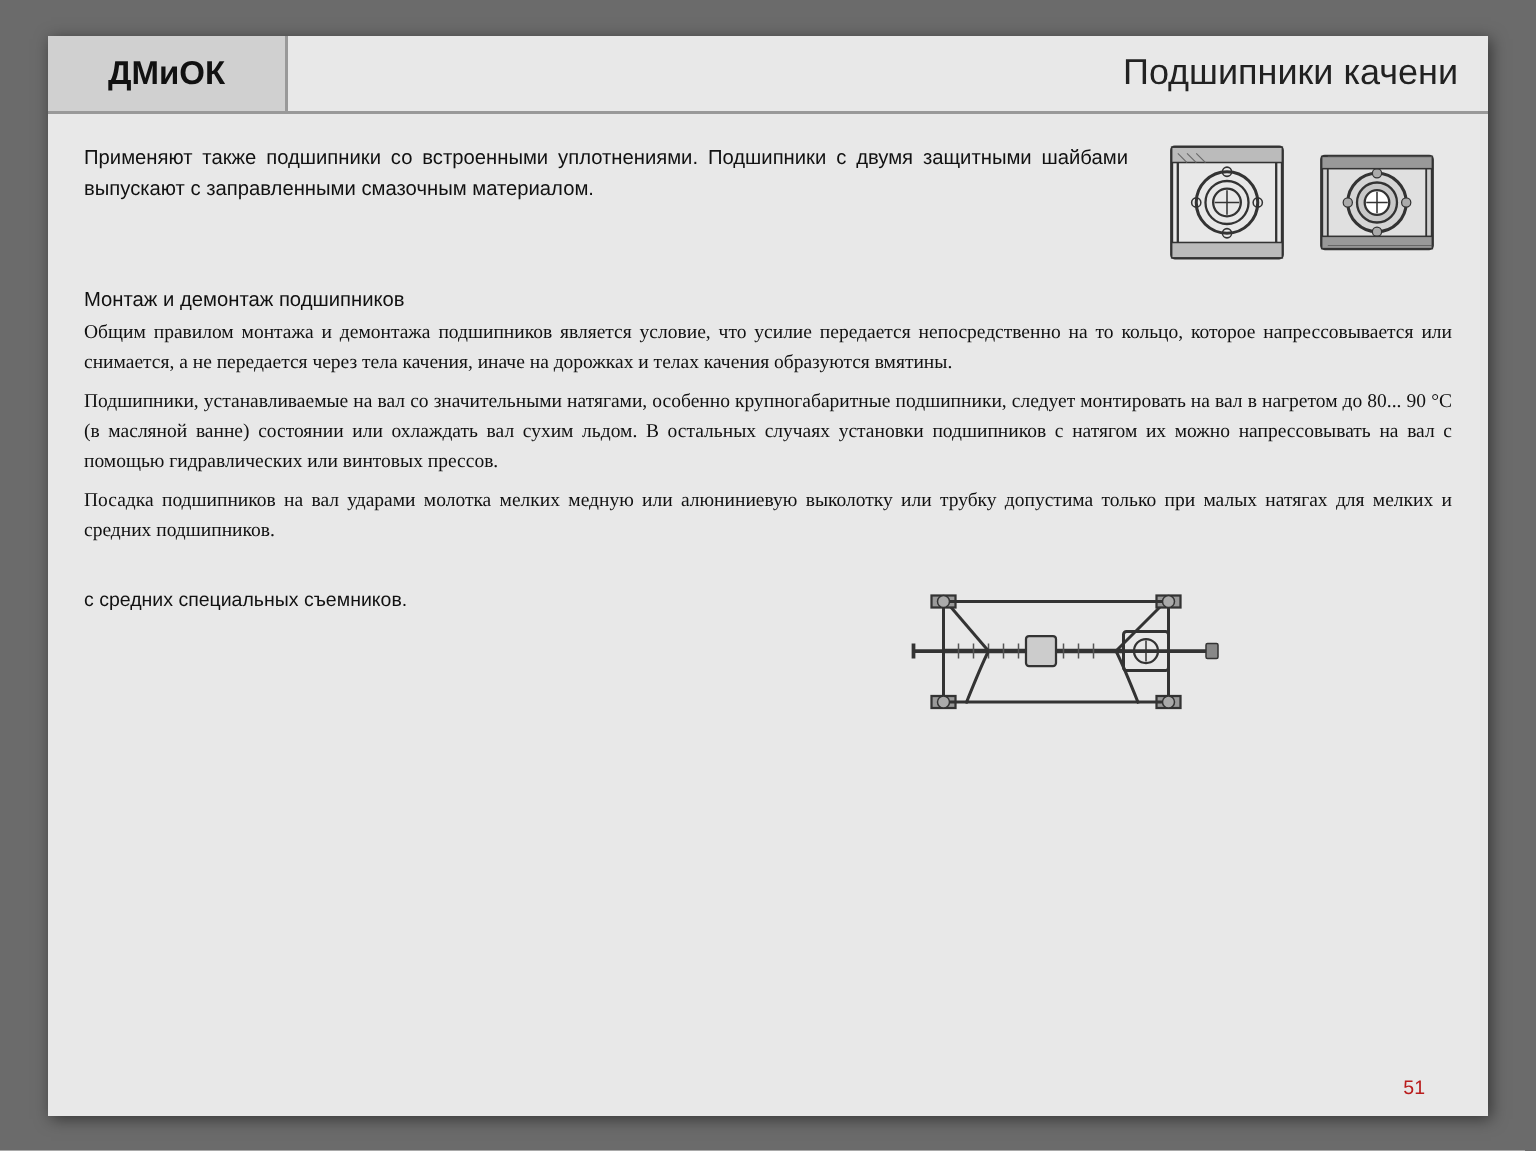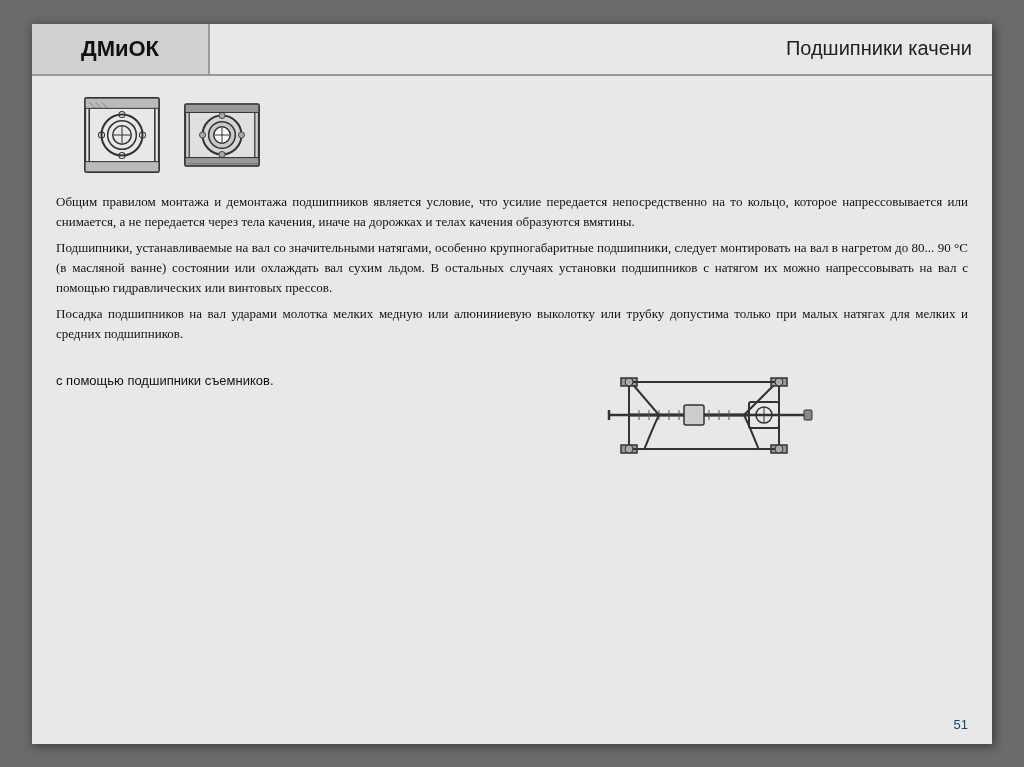--- a/index.html
+++ b/index.html
@@ -20,41 +20,41 @@
       box-shadow: 2px 2px 10px rgba(0,0,0,0.5);
     }
     .header {
       display: flex;
       height: 52px;
       background: #e8e8e8;
       border-bottom: 2px solid #999;
     }
     .header-left {
       background: #d0d0d0;
-      width: 178px;
+      width: 160px;
       display: flex;
       align-items: center;
       justify-content: center;
       border-right: 2px solid #999;
     }
     .header-left span {
       font-size: 22px;
       font-weight: bold;
       color: #111;
       font-family: Arial, sans-serif;
     }
     .header-right {
       flex: 1;
       display: flex;
       align-items: center;
       justify-content: flex-end;
       padding-right: 20px;
     }
     .header-right span {
-      font-size: 20px;
+      font-size: 24px;
       color: #222;
       font-family: Arial, sans-serif;
     }
     .content {
       padding: 18px 24px 12px 24px;
       position: relative;
       height: calc(720px - 52px);
       overflow: hidden;
     }
     .top-section {
@@ -112,23 +112,23 @@
     .puller-image {
       flex: 1;
       display: flex;
       align-items: center;
       justify-content: center;
       margin-left: 10px;
     }
     .page-number {
       position: absolute;
       bottom: 12px;
-      right: 24px;
+      right: 42px;
       font-size: 13px;
-      color: #0c4a6e;
+      color: #b91c1c;
       font-family: Arial, sans-serif;
     }
 
     
   </style>
 </head>
 <body>
 
 <div class="slide">
 
@@ -137,20 +137,21 @@
       <span>ДМиОК</span>
     </div>
     <div class="header-right">
       <span>Подшипники качени</span>
     </div>
   </div>
 
   <div class="content">
 
     <div class="top-section">
+      <div class="top-text">Применяют также подшипники со встроенными уплотнениями. Подшипники с двумя защитными шайбами выпускают с заправленными смазочным материалом.</div>
       <div class="bearing-images">
 
         <svg class="bearing-img" viewBox="0 0 80 80" xmlns="http://www.w3.org/2000/svg">
 
           <rect x="4" y="4" width="72" height="72" rx="2" ry="2" fill="none" stroke="#333" stroke-width="2"></rect>
           <rect x="8" y="8" width="64" height="64" rx="1" ry="1" fill="none" stroke="#333" stroke-width="1.5"></rect>
 
           <circle cx="40" cy="40" r="20" fill="none" stroke="#333" stroke-width="2"></circle>
           <circle cx="40" cy="40" r="14" fill="none" stroke="#333" stroke-width="1.5"></circle>
 
@@ -191,29 +192,30 @@
 
           <rect x="4" y="10" width="72" height="8" fill="#999" stroke="#333" stroke-width="1"></rect>
           <rect x="4" y="62" width="72" height="8" fill="#999" stroke="#333" stroke-width="1"></rect>
 
           <line x1="8" y1="10" x2="76" y2="10" stroke="#555" stroke-width="0.5"></line>
           <line x1="8" y1="68" x2="76" y2="68" stroke="#555" stroke-width="0.5"></line>
         </svg>
       </div>
     </div>
 
+    <div class="section-title">Монтаж и демонтаж подшипников</div>
 
     <div class="body-text">Общим правилом монтажа и демонтажа подшипников является условие, что усилие передается непосредственно на то кольцо, которое напрессовывается или снимается, а не передается через тела качения, иначе на дорожках и телах качения образуются вмятины.</div>
     <div class="body-text">Подшипники, устанавливаемые на вал со значительными натягами, особенно крупногабаритные подшипники, следует монтировать на вал в нагретом до 80... 90 °С (в масляной ванне) состоянии или охлаждать вал сухим льдом. В остальных случаях установки подшипников с натягом их можно напрессовывать на вал с помощью гидравлических или винтовых прессов.</div>
     <div class="body-text">Посадка подшипников на вал ударами молотка мелких медную или алюниниевую выколотку или трубку допустима только при малых натягах для мелких и средних подшипников.</div>
 
     <div class="bottom-section">
       <div class="bottom-text">
         <br>
-        <span> с помощью подшипники съемников.</span>
+        <span> с средних специальных съемников.</span>
       </div>
       <div class="puller-image">
 
         <svg width="240" height="130" viewBox="0 0 240 130" xmlns="http://www.w3.org/2000/svg">
 
           <line x1="20" y1="65" x2="220" y2="65" stroke="#333" stroke-width="2.5"></line>
 
           <rect x="160" y="52" width="30" height="26" rx="2" fill="none" stroke="#333" stroke-width="2"></rect>
           <circle cx="175" cy="65" r="8" fill="none" stroke="#333" stroke-width="1.5"></circle>
           <line x1="175" y1="58" x2="175" y2="72" stroke="#333" stroke-width="1"></line>

